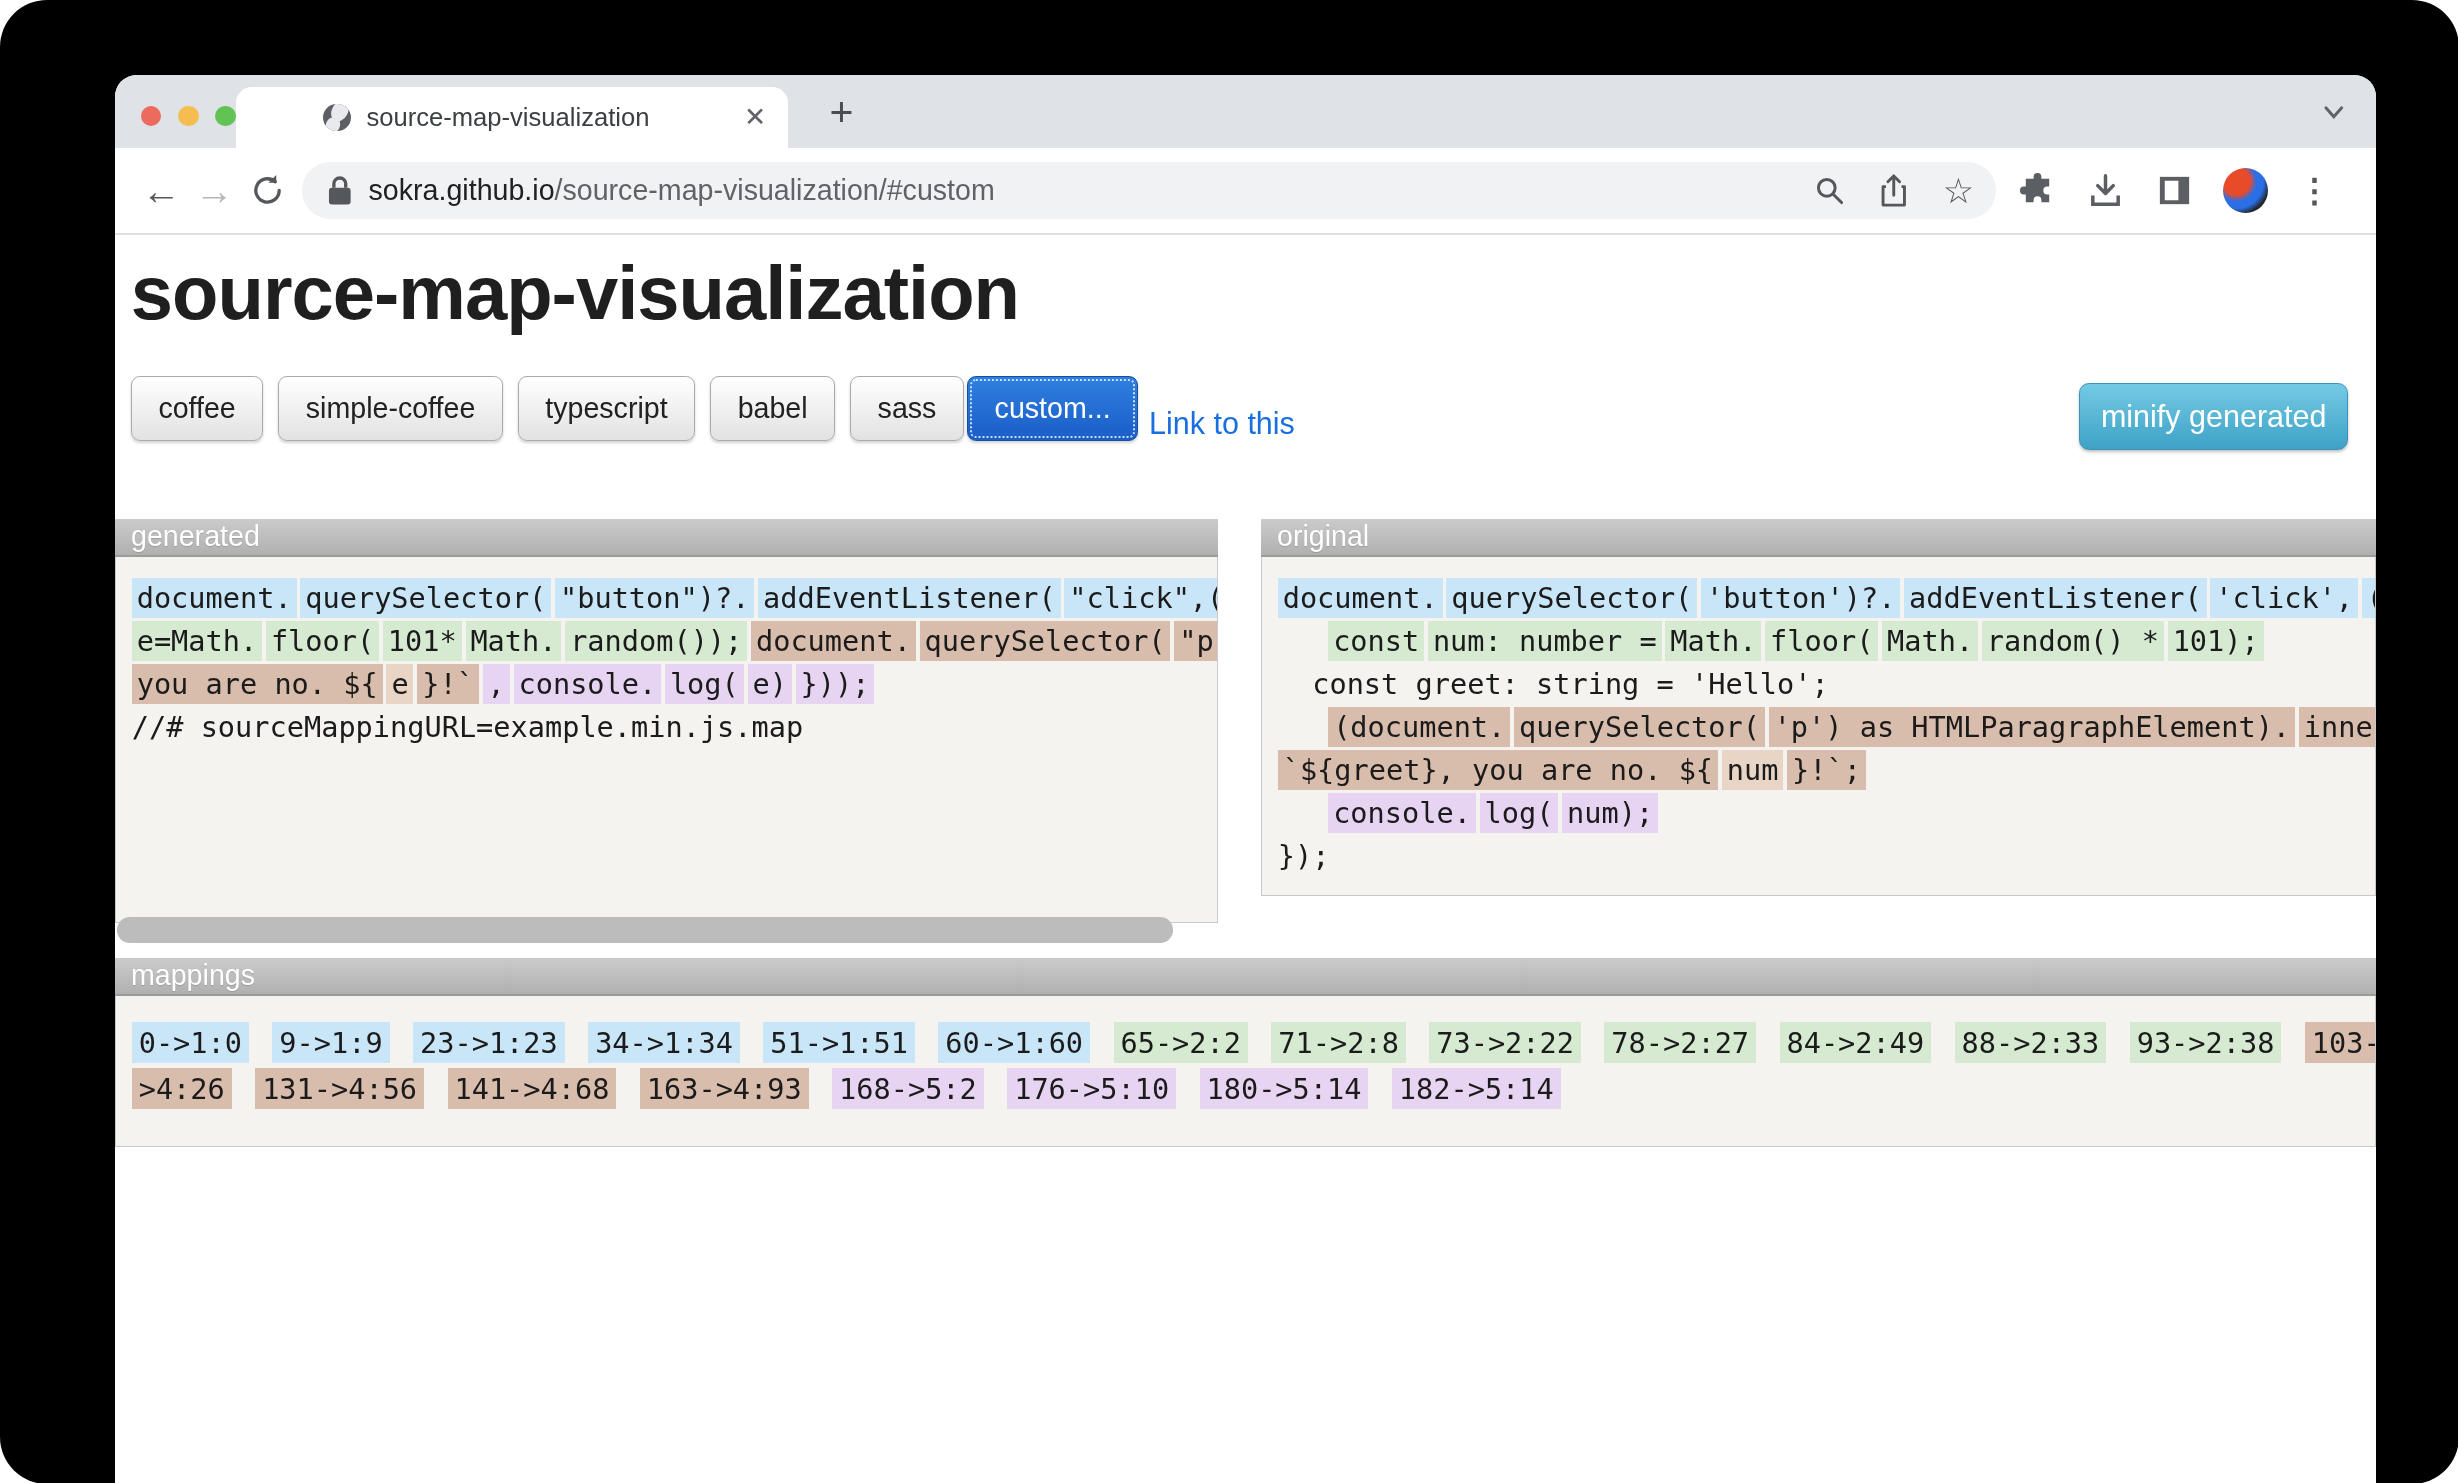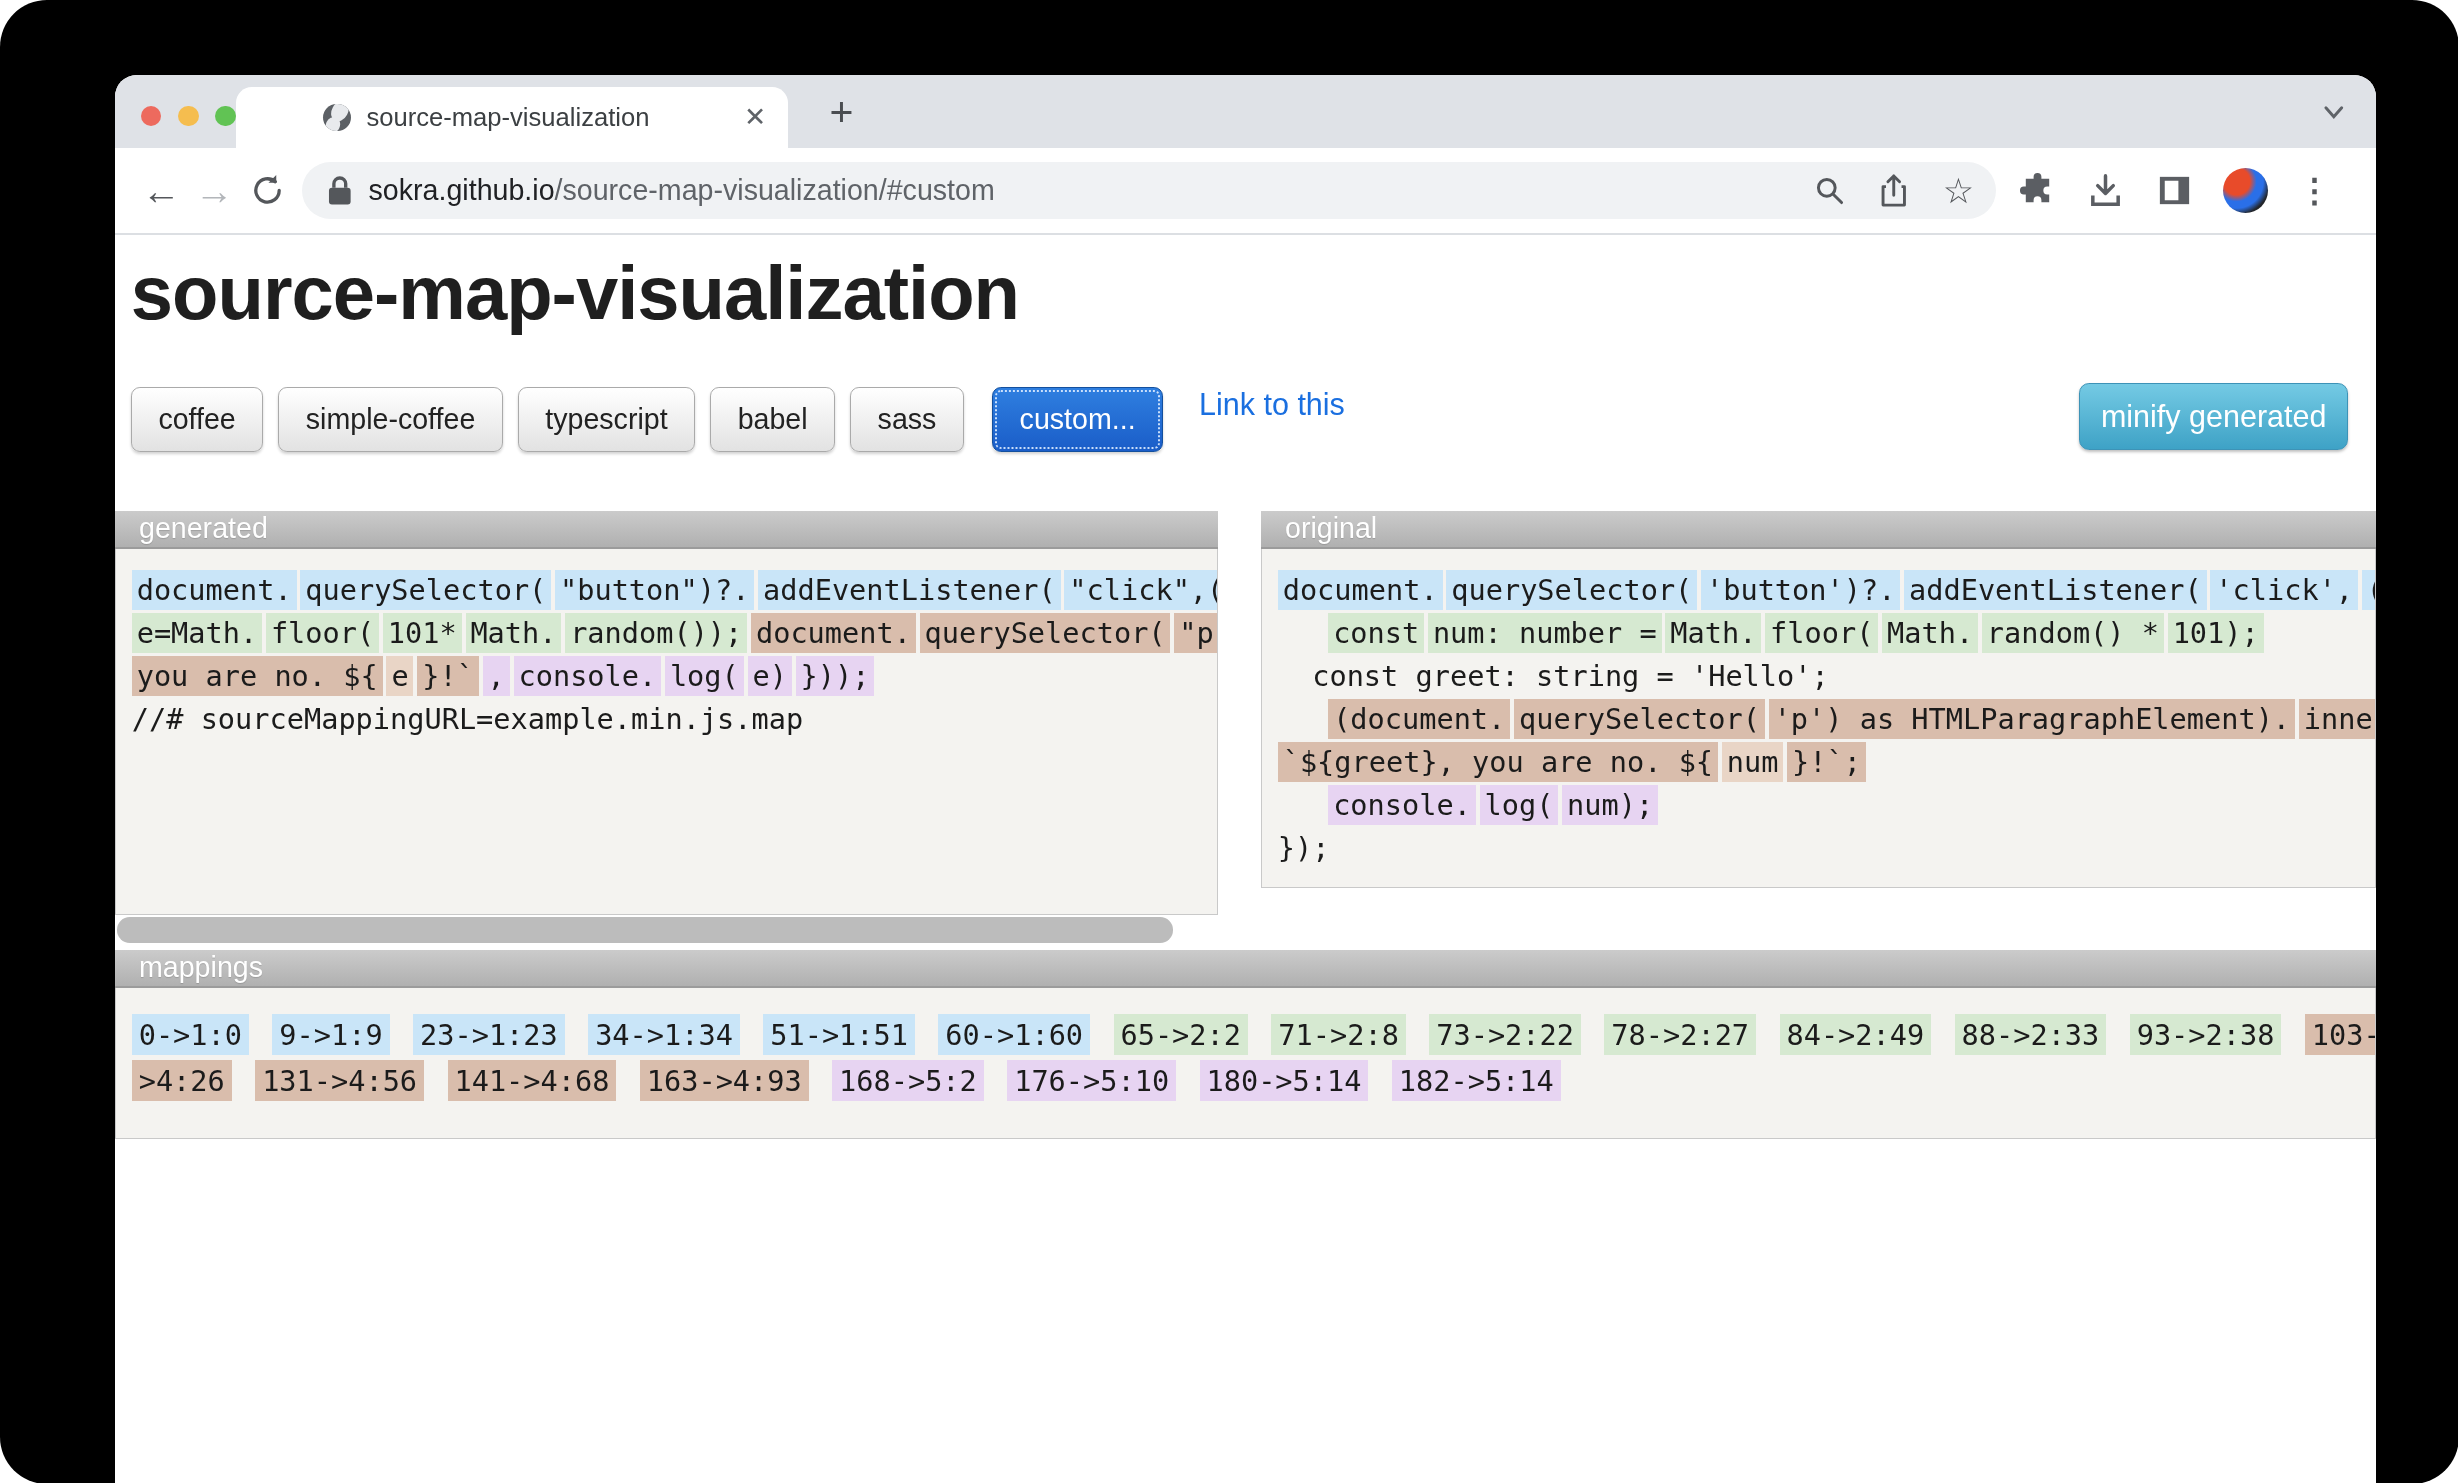--- a/index.html
+++ b/index.html
@@ -41,36 +41,36 @@
   .avatar{width:45px;height:45px;border-radius:50%;
           background:radial-gradient(circle at 30% 30%,#e84b2a 0 30%,#2a6fe8 45% 60%,#23262b 75%);}
   .kebab{font-size:33px;color:#54575b;font-weight:bold;}
   svg.ico{display:block;}
 
   
   .page{position:relative;flex:1;background:#fff;}
   .credit{position:absolute;top:21.7px;right:27.6px;font-size:26.6px;color:#3c4043;}
   .credit a{color:var(--link-blue);text-decoration:none;margin-left:19.7px;}
   h1.title{position:absolute;top:13.8px;left:15.8px;margin:0;font-size:76px;font-weight:bold;color:#1f1f1f;letter-spacing:-1px;}
-  .btnrow{position:absolute;top:152px;left:15.8px;display:flex;align-items:flex-start;gap:28px;}
+  .btnrow{position:absolute;top:141px;left:15.8px;display:flex;align-items:flex-end;gap:3px;}
   .btn{height:65px;padding:0 26.6px;font-size:28.6px;color:#222;border:1px solid #aaa;border-radius:8.9px;
        background:linear-gradient(#ffffff,#e2e2e2);box-shadow:0 2px 3px rgba(0,0,0,.18);
        font-family:"Liberation Sans",sans-serif;}
   .btn.active{background:linear-gradient(#2f7fe0,var(--active-button-blue));border-color:#14509e;color:#fff;
        outline:2px dotted rgba(220,235,255,.9);outline-offset:-5.9px;}
   .linkto{font-size:30.5px;color:var(--link-blue);text-decoration:none;margin-left:7.9px;}
   .minify{position:absolute;top:148px;right:27.6px;height:67px;padding:0 21px;font-size:30.5px;color:#fff;
        border:1px solid #3d93b7;border-radius:9.9px;
        background:linear-gradient(var(--minify-teal-top),var(--minify-teal-bottom));
        box-shadow:0 2px 3px rgba(0,0,0,.25);font-family:"Liberation Sans",sans-serif;}
 
   
   .panel{position:absolute;box-sizing:border-box;}
   .panel .phead{height:36px;background:linear-gradient(#cbcbcb,#b0b0b0);border-bottom:2px solid #9b9b9b;
-       color:#fff;font-size:28.6px;line-height:35px;padding-left:24px;text-shadow:0 1px 1px rgba(0,0,0,.15);}
+       color:#fff;font-size:28.6px;line-height:35px;padding-left:16px;text-shadow:0 1px 1px rgba(0,0,0,.15);margin-top:8px;}
   .panel .pbody{background:var(--panel-body-bg);border:1px solid #c9c9c9;border-top:none;box-sizing:border-box;
        overflow:hidden;padding:19.7px 15.8px 0 15.8px;}
   .p-generated{top:276px;left:0;width:1103px;}
   .p-generated .pbody{height:366px;}
   .p-original{top:276px;left:1146px;width:1115px;}
   .p-original .pbody{height:339px;}
   .p-mappings{top:715px;left:0;width:2261px;}
   .p-mappings .pbody{height:151px;padding-top:23.6px;}
   .hscroll{position:absolute;top:682px;left:2px;width:1056px;height:25.6px;border-radius:12.8px;background:#bcbcbc;}
 

